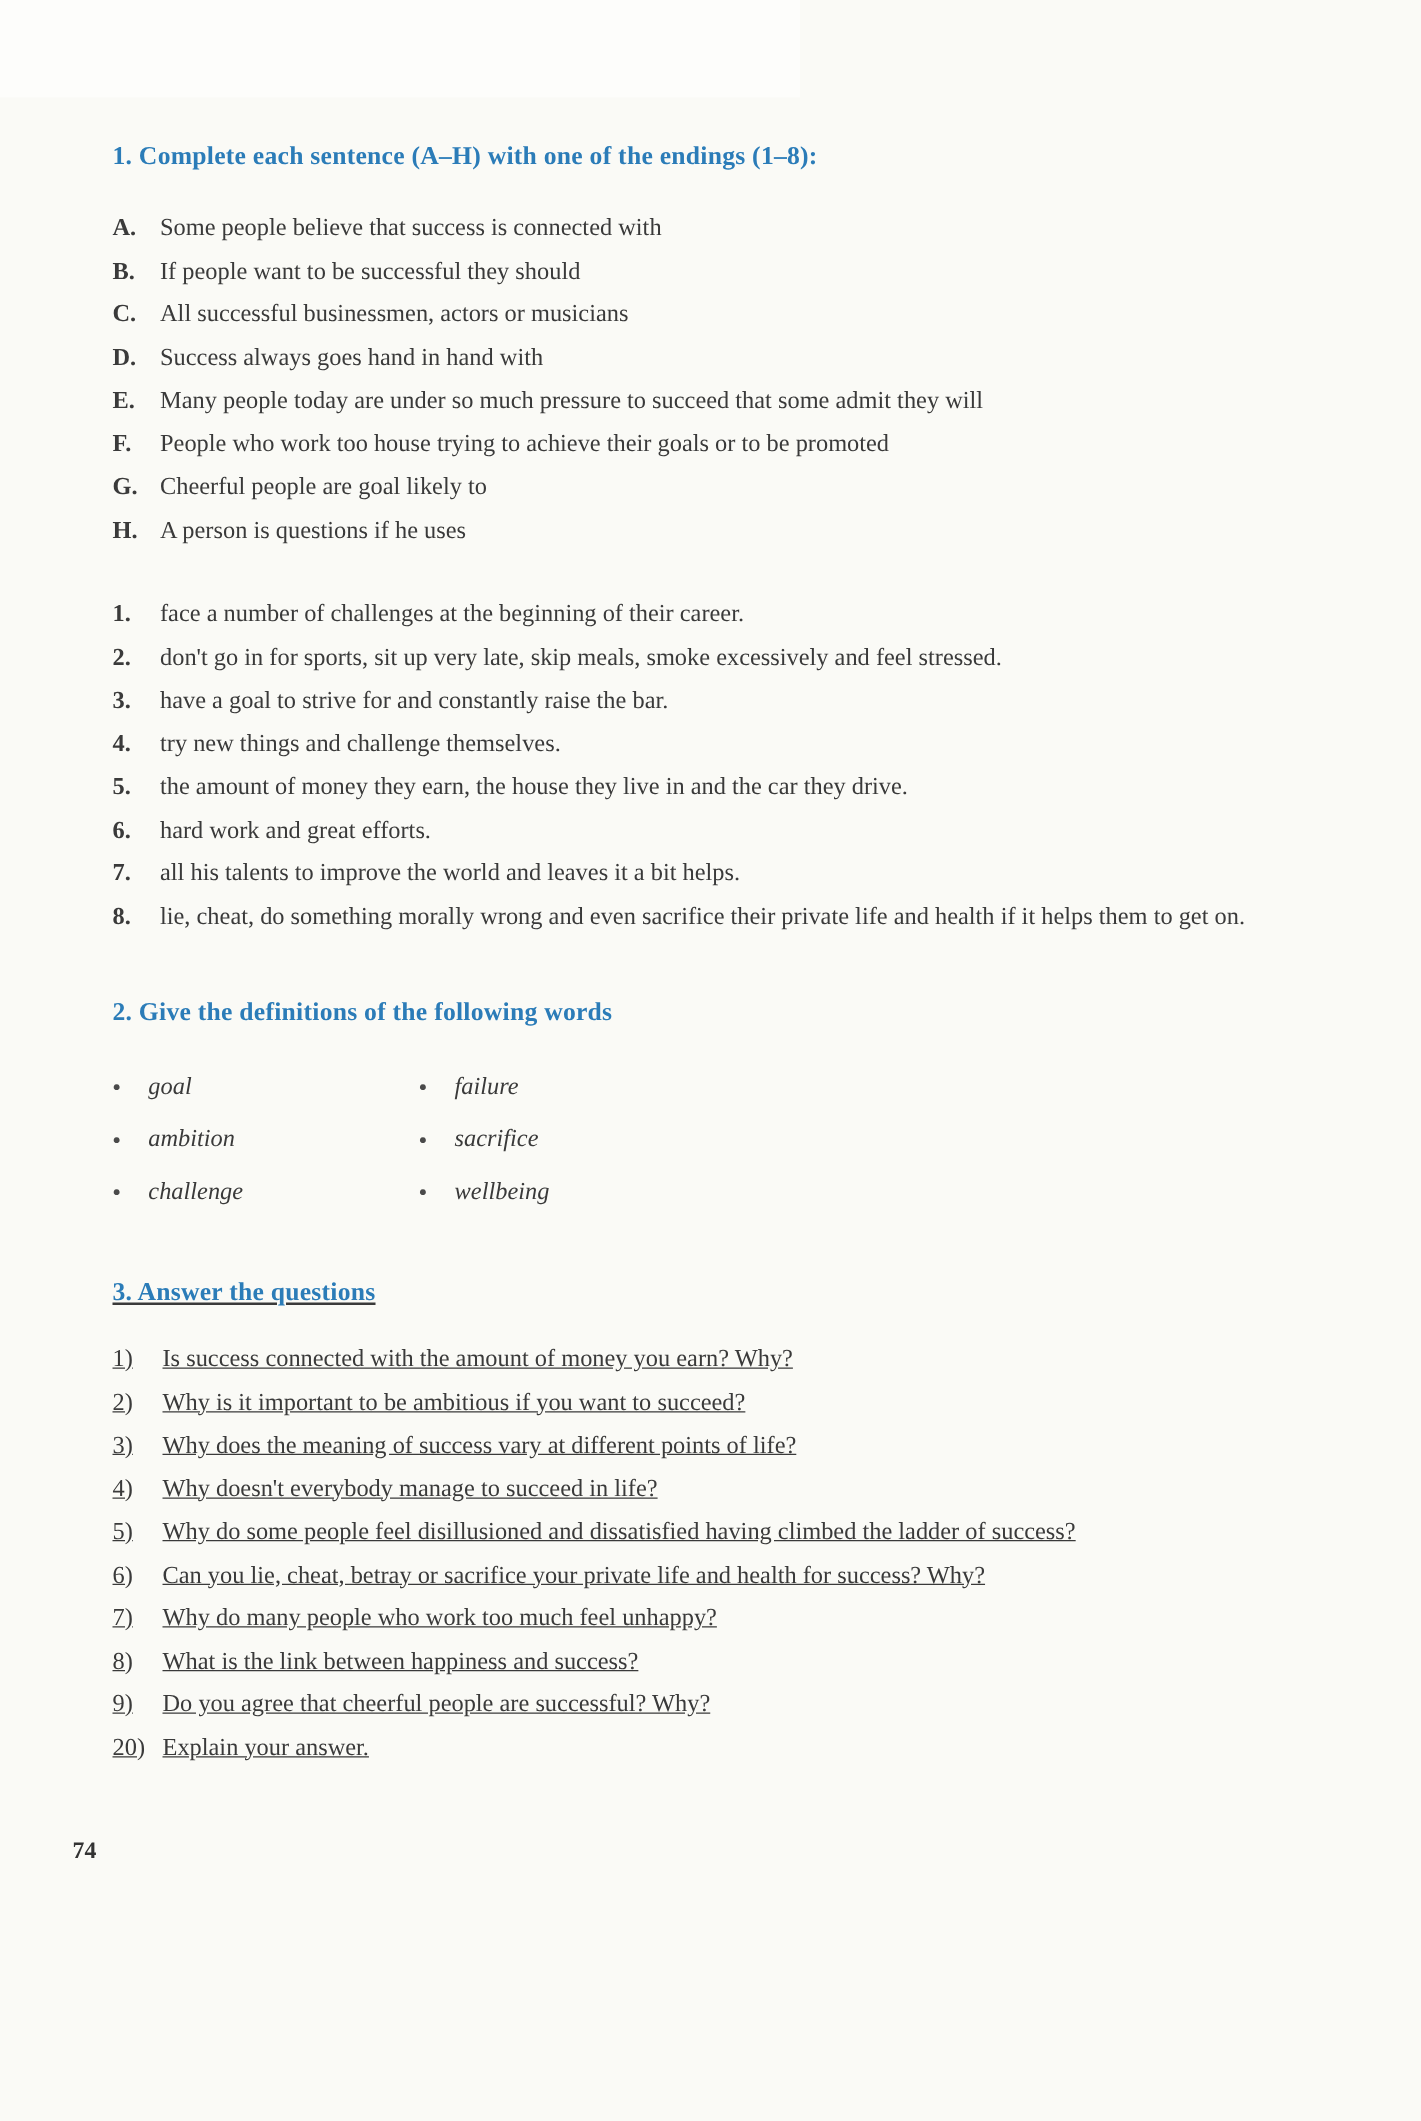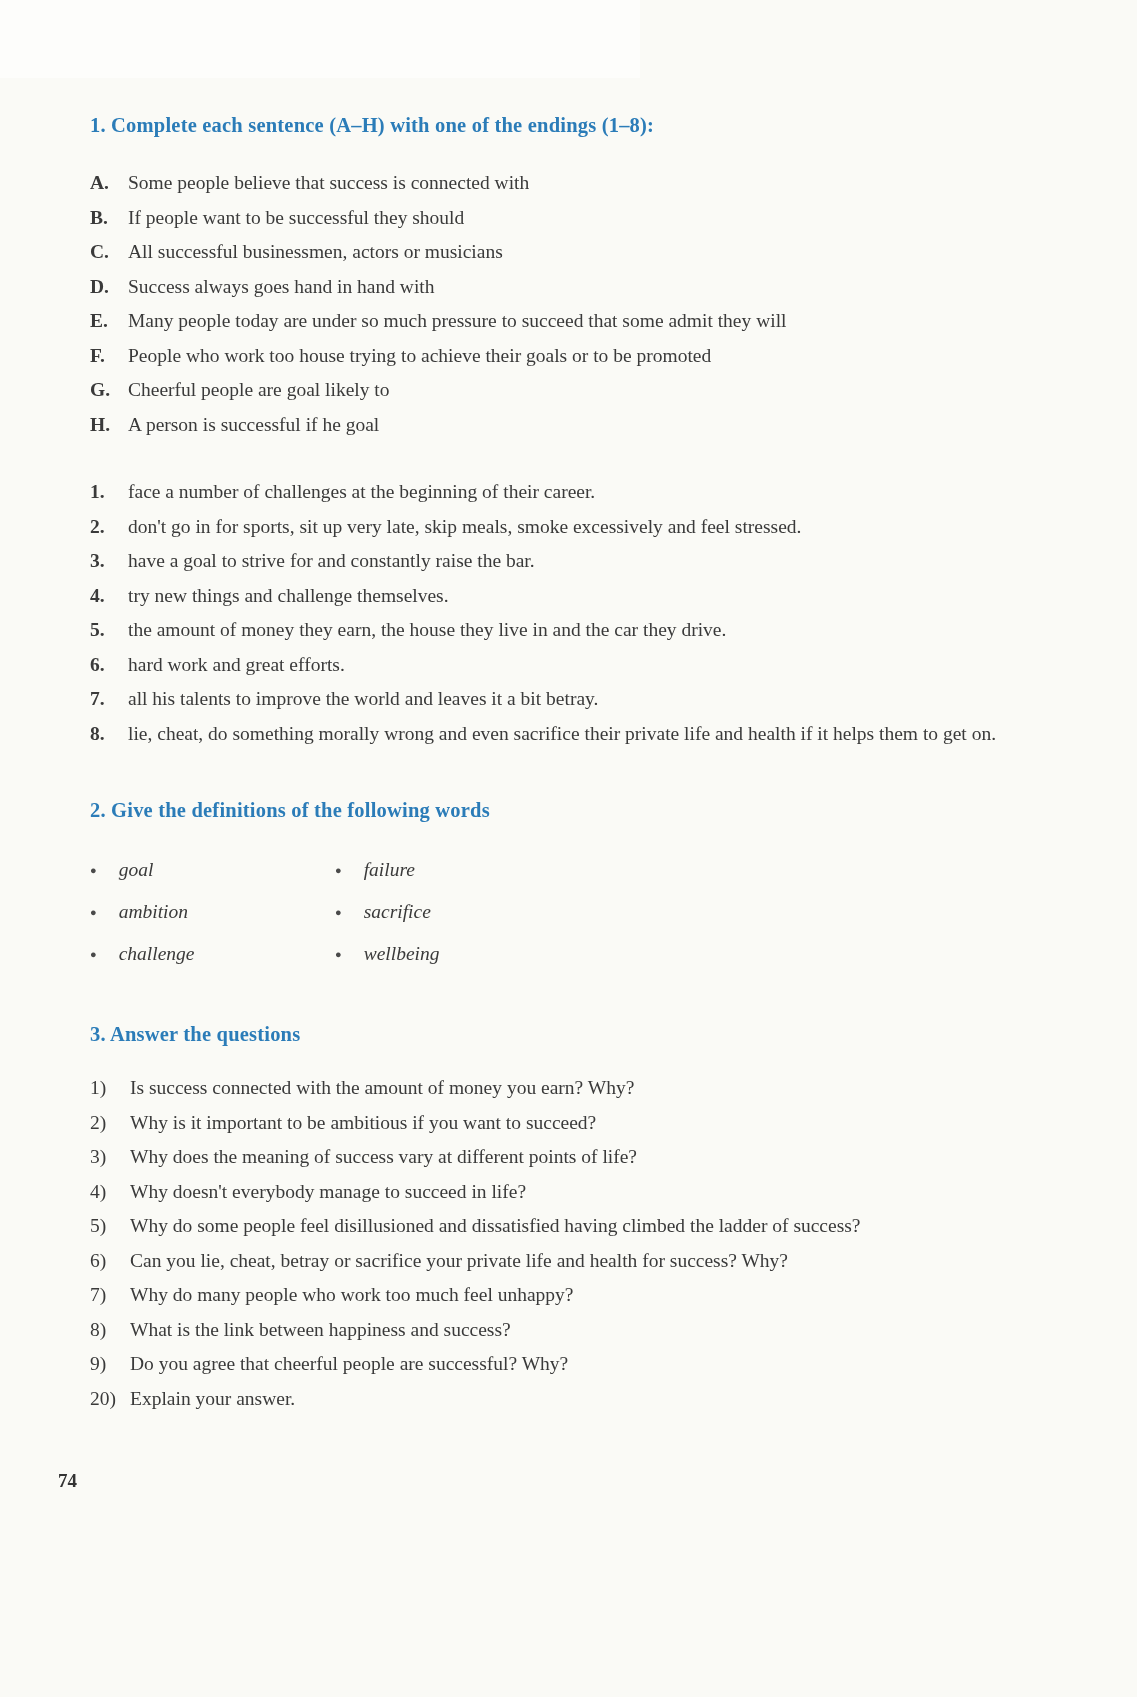--- a/index.html
+++ b/index.html
@@ -47,21 +47,21 @@
   .word-cell { display:flex; align-items:center; line-height:38px; font-size:19.5px; }
   .bullet {
     flex:0 0 auto;
     font-size:11px;
     color:#4a4a4a;
     margin-right:22px;
     line-height:38px;
   }
   .word { font-style:italic; }
 
-  .exercise-3 { margin-top:48px; }
+  .exercise-3 { margin-top:48px;text-decoration:underline; }
   .question-list { margin-top:24px; }
 
   .page-number {
     position:absolute;
     left:58px; top:1470px;
     font-size:19px;
     font-weight:bold;
     color:#333333;
   }
 </style>
@@ -98,21 +98,21 @@
       <li class="row">
           <span class="label">F.</span>
           <span class="text">People who work too house trying to achieve their goals or to be promoted</span>
         </li>
       <li class="row">
           <span class="label">G.</span>
           <span class="text">Cheerful people are goal likely to</span>
         </li>
       <li class="row">
           <span class="label">H.</span>
-          <span class="text">A person is successful if he goal</span>
+          <span class="text">A person is questions if he uses</span>
         </li>
     </ul>
 
     <ul class="ending-list">
       <li class="row">
           <span class="label">1.</span>
           <span class="text">face a number of challenges at the beginning of their career.</span>
         </li>
       <li class="row">
           <span class="label">2.</span>
@@ -129,21 +129,21 @@
       <li class="row">
           <span class="label">5.</span>
           <span class="text">the amount of money they earn, the house they live in and the car they drive.</span>
         </li>
       <li class="row">
           <span class="label">6.</span>
           <span class="text">hard work and great efforts.</span>
         </li>
       <li class="row">
           <span class="label">7.</span>
-          <span class="text">all his talents to improve the world and leaves it a bit betray.</span>
+          <span class="text">all his talents to improve the world and leaves it a bit helps.</span>
         </li>
       <li class="row">
           <span class="label">8.</span>
           <span class="text">lie, cheat, do something morally wrong and even sacrifice their private life and health if it helps them to get on.</span>
         </li>
     </ul>
   </section>
 
   <section class="exercise-2">
     <h2 class="heading">2. Give the definitions of the following words</h2>

